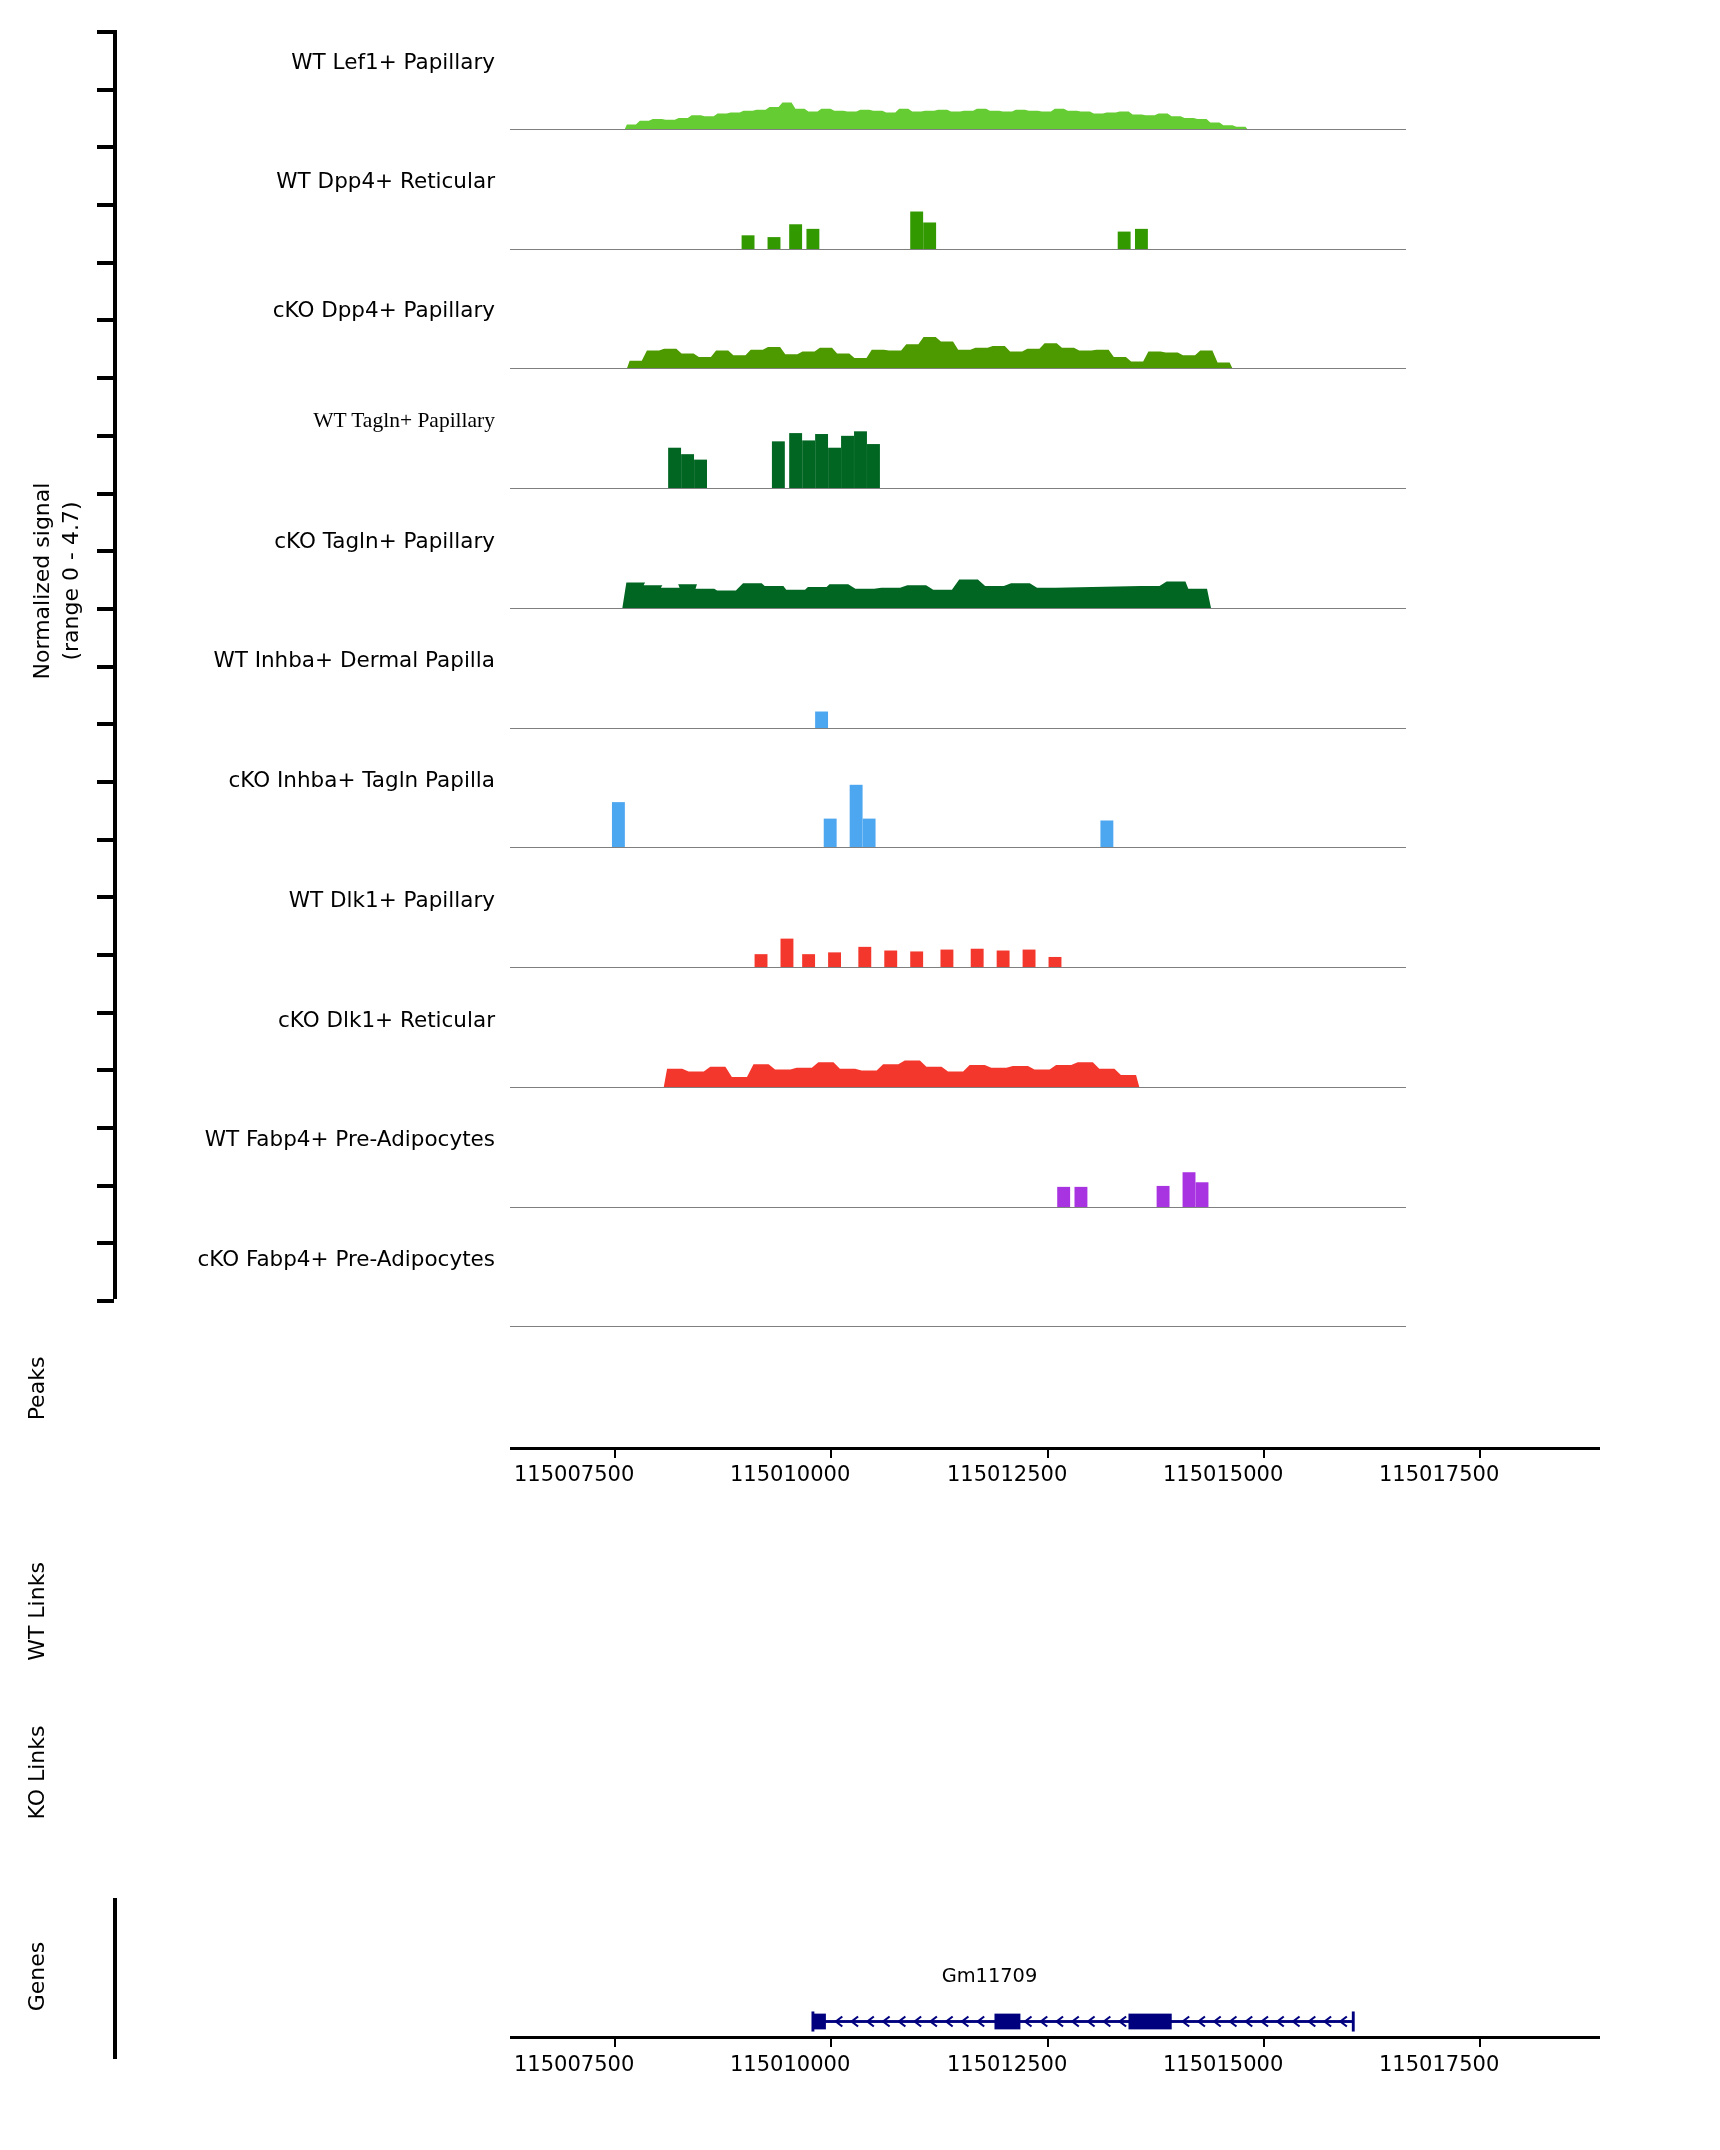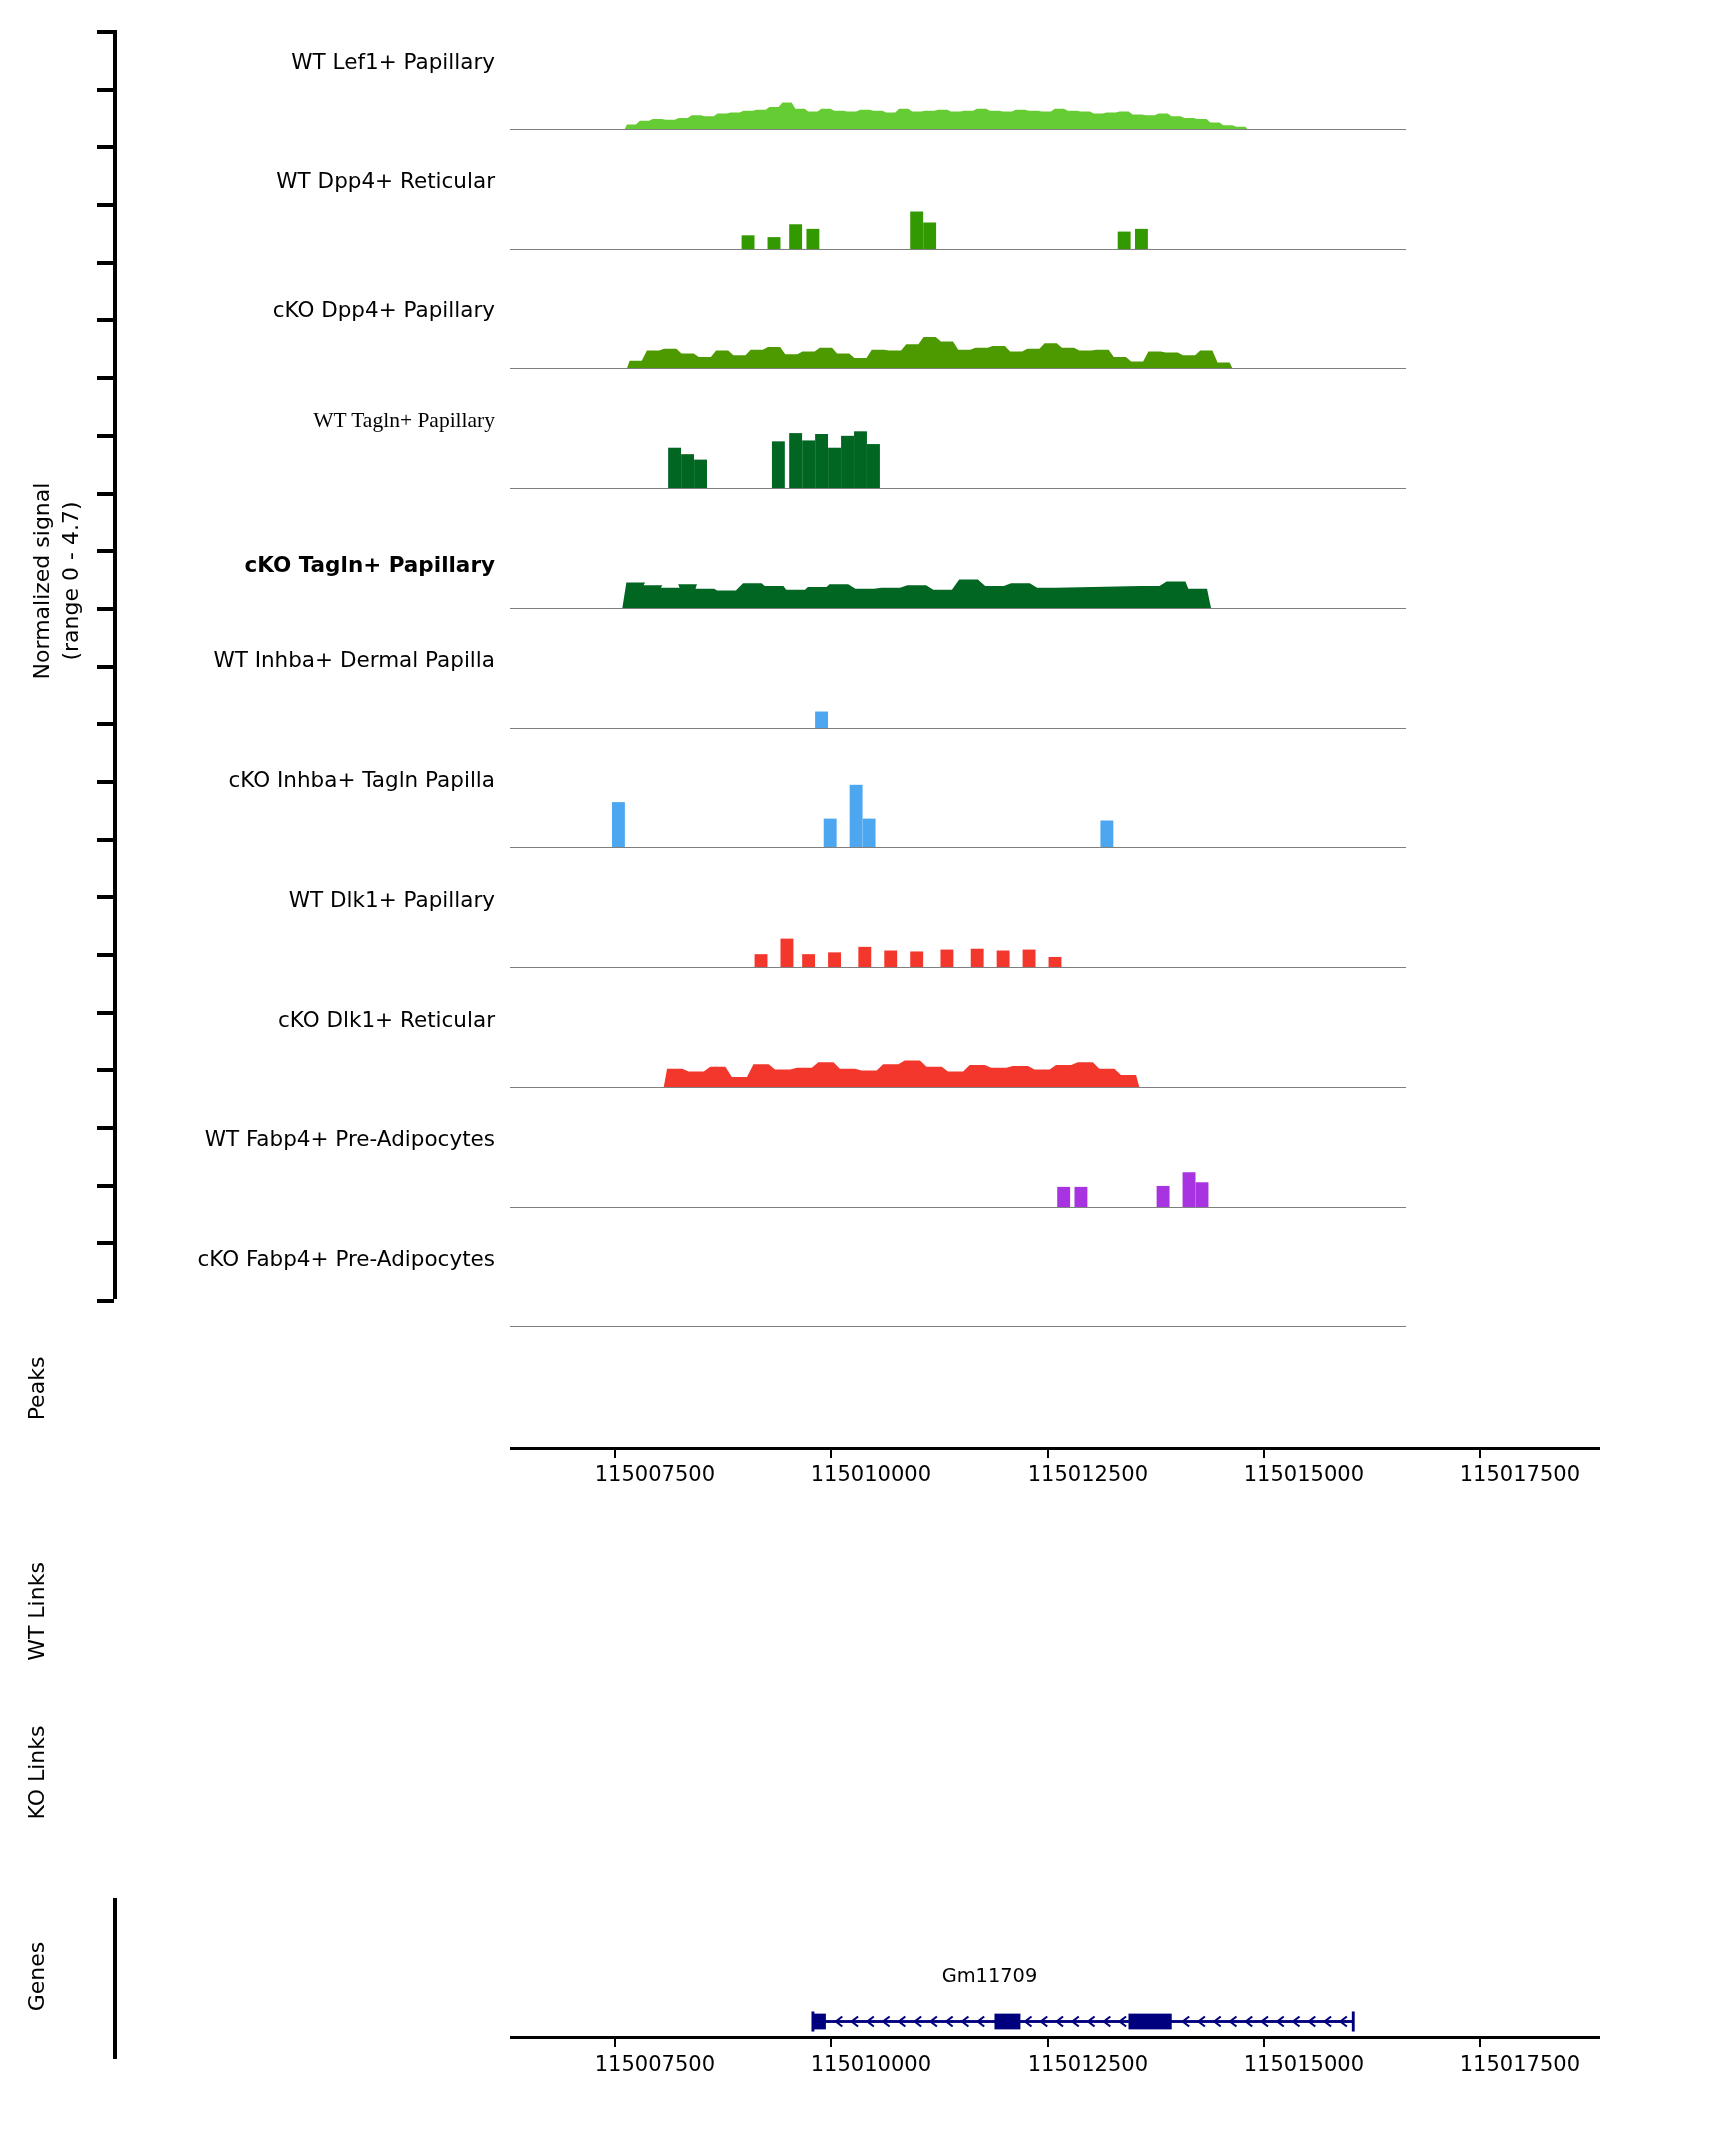--- a/index.html
+++ b/index.html
@@ -93,21 +93,21 @@
   .xtick {
     position: absolute;
     width: 2.2px;
     height: 8px;
     background: #000000;
   }
   .xticklabel {
     position: absolute;
     font-size: 21px;
     color: #000000;
-    text-align: right;
+    text-align: left;
     width: 201px;
     margin-left: -100px;
   }
   #xaxis-title {
     position: absolute;
     left: 0;
     top: 2083px;
     width: 1721px;
     text-align: center;
     font-size: 24px;
@@ -230,21 +230,21 @@
         <rect x="256.4" y="80.4" width="18" height="39.6" fill="#006622"></rect>
         <rect x="365.0" y="54.9" width="18" height="65.1" fill="#006622"></rect>
         <rect x="389.1" y="43.4" width="18" height="76.6" fill="#006622"></rect>
         <rect x="407.2" y="53.6" width="18" height="66.4" fill="#006622"></rect>
         <rect x="425.3" y="44.7" width="18" height="75.3" fill="#006622"></rect>
         <rect x="443.4" y="63.8" width="18" height="56.2" fill="#006622"></rect>
         <rect x="461.5" y="47.2" width="18" height="72.8" fill="#006622"></rect>
         <rect x="479.6" y="40.9" width="18" height="79.1" fill="#006622"></rect>
         <rect x="497.7" y="58.7" width="18" height="61.3" fill="#006622"></rect>
       </svg>
-      <div class="track-label" style="top: 552px; font-weight: bold;">cKO Tagln+ Papillary</div>
+      <div class="track-label" style="top: 528px;">cKO Tagln+ Papillary</div>
       <div class="track-baseline" style="top: 608px;"></div>
       <svg width="1090" height="86" class="track-svg" style="top: 522px;" viewBox="0 0 1520 120">
         <polygon points="156.3,120.0 161.9,84.3 188.0,84.3 186.0,88.1 212.1,88.1 210.1,91.9 236.2,91.9 234.2,86.8 260.4,86.8 258.4,93.2 284.5,93.2 288.5,95.7 314.7,95.7 324.7,85.5 350.8,85.5 354.9,89.4 381.0,89.4 385.0,94.5 411.2,94.5 415.2,90.6 441.3,90.6 445.3,86.8 471.5,86.8 481.5,93.2 507.7,93.2 517.7,91.9 543.9,91.9 553.9,88.1 580.1,88.1 590.1,94.5 616.2,94.5 626.3,80.4 652.4,80.4 662.5,89.4 688.6,89.4 698.7,85.5 724.8,85.5 734.9,91.9 761.0,91.9 879.6,89.4 905.8,89.4 915.8,83.0 942.0,83.0 946.0,93.2 972.1,93.2 977.7,120.0" fill="#006622"></polygon>
       </svg>
       <div class="track-label" style="top: 647px;">WT Inhba+ Dermal Papilla</div>
       <div class="track-baseline" style="top: 728px;"></div>
       <svg width="1090" height="86" class="track-svg" style="top: 642px;" viewBox="0 0 1520 120">
         <rect x="425.3" y="97.0" width="18" height="23.0" fill="#4da6f0"></rect>
       </svg>
       <div class="track-label" style="top: 767px;">cKO Inhba+ Tagln Papilla</div>

